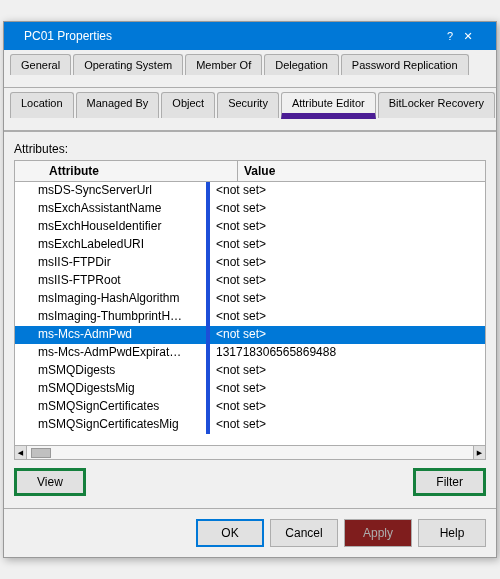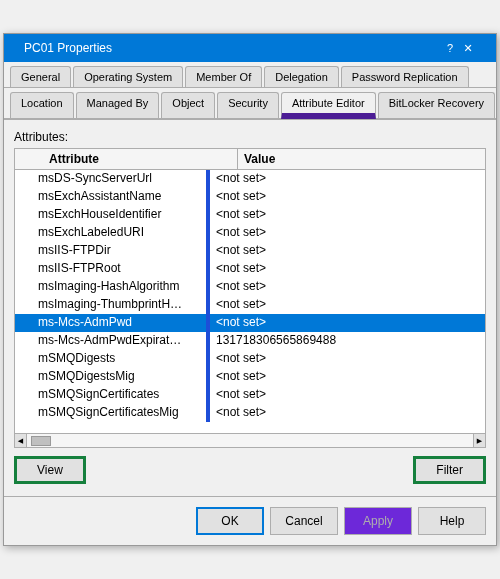--- a/index.html
+++ b/index.html
@@ -43,21 +43,21 @@
       cursor: pointer;
       display: flex;
       align-items: center;
       justify-content: center;
       padding: 0;
     }
 
     .tab-row {
       display: flex;
       background: #f0f0f0;
-      padding: 4px 6px 0 6px;
+      padding: 4px 6px 12px 6px;
       border-bottom: 1px solid #adadad;
       flex-wrap: nowrap;
     }
 
     .tab {
       padding: 4px 10px;
       border: 1px solid #adadad;
       background: #e1e1e1;
       margin-right: 2px;
       cursor: pointer;
@@ -183,21 +183,21 @@
       cursor: pointer;
       font-size: 12px;
       min-width: 68px;
     }
     .bottom-btn.default-btn {
       border: 2px solid #0078d7;
     }
     .bottom-btn.disabled {
       color: #adadad;
       cursor: default;
-      background: #6d28d9;
+      background: #7f1d1d;
     }
   </style>
 </head>
 <body>
 
 <div class="window">
 
   <div class="title-bar">
     <span>PC01 Properties</span>
     <div class="title-bar-buttons">

